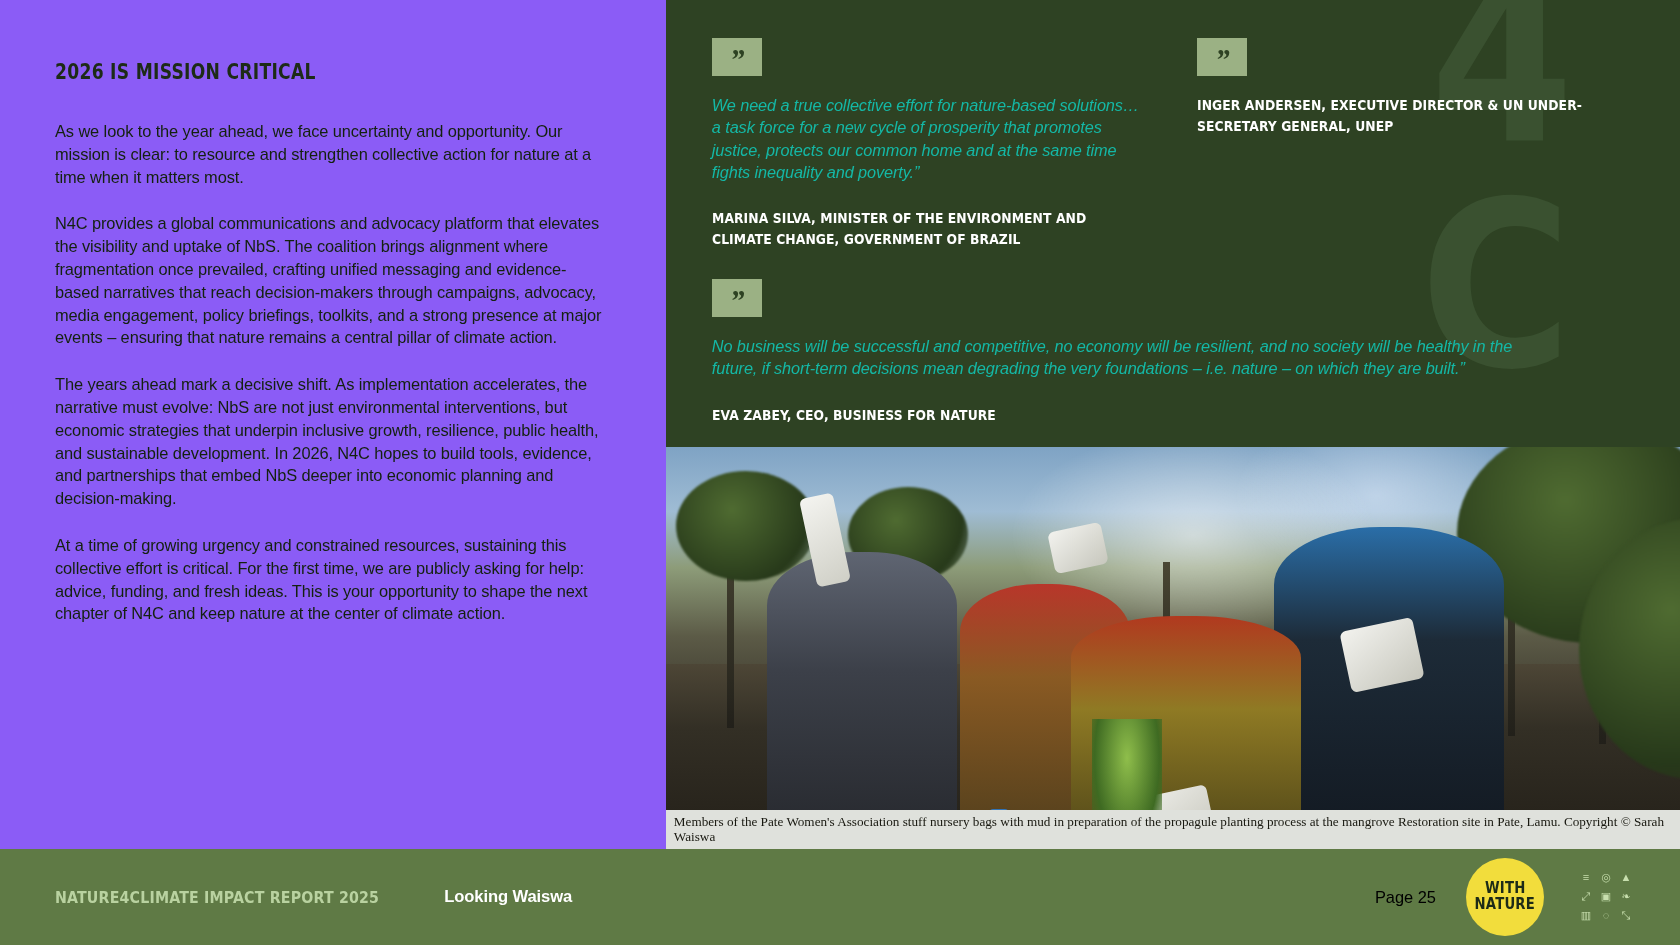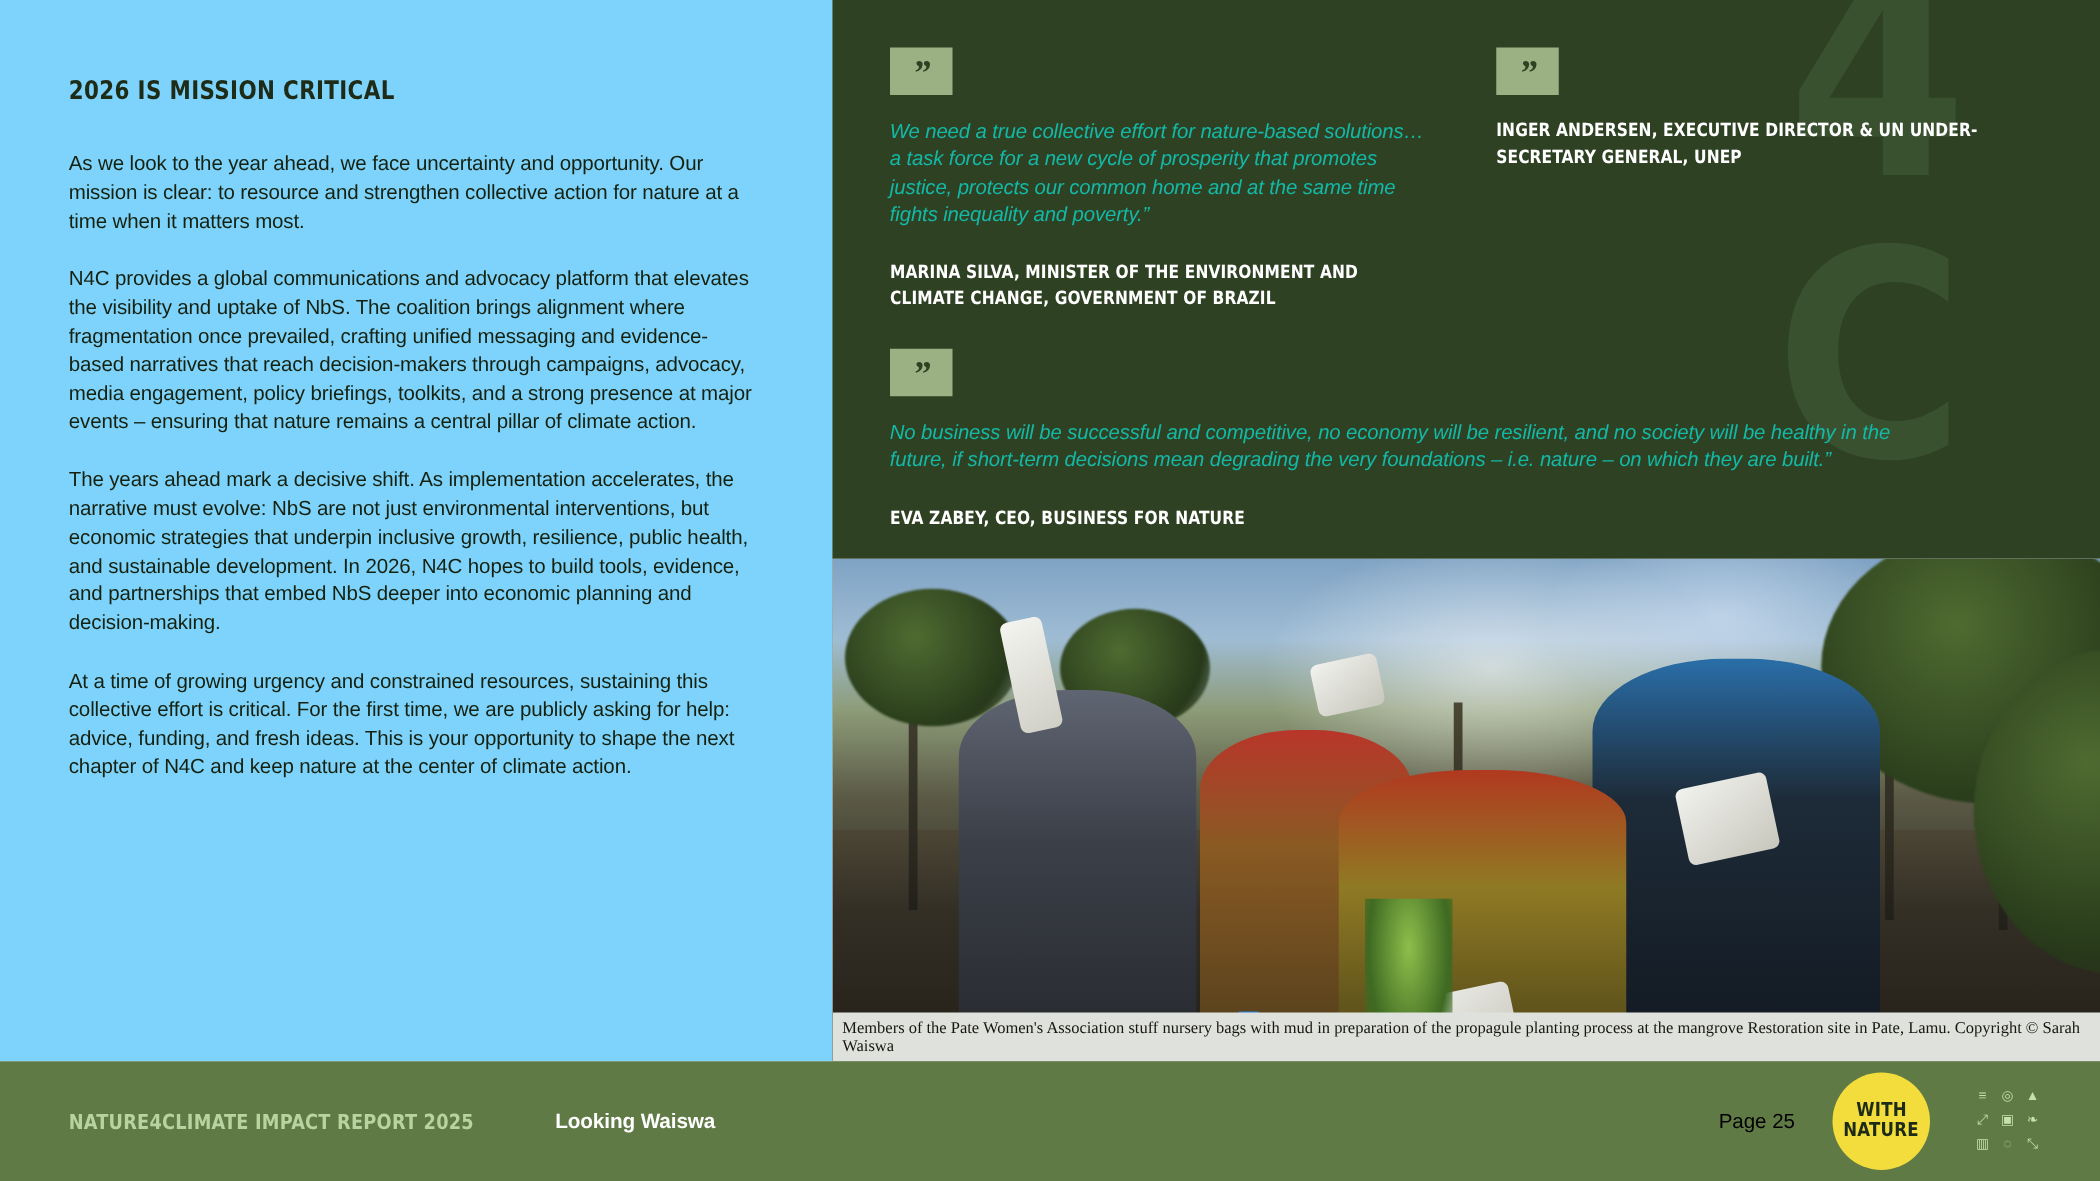--- a/index.html
+++ b/index.html
@@ -18,21 +18,21 @@
   .body-area {
     position: relative;
     flex: 1 1 auto;
     display: flex;
     min-height: 0;
   }
 
   
   .left-col {
     width: 693px;
-    background: #7dd3fc;
+    background: #8b5cf6;
     padding: 60px 58px 0 55px;
     position: relative;
   }
   .left-title {
     font-family: "DejaVu Sans Condensed", "Liberation Sans Narrow", "Liberation Sans", sans-serif;
     font-weight: 700;
     font-size: 20.5px;
     letter-spacing: 0.3px;
     color: #1d2b17;
     text-transform: uppercase;
@@ -128,21 +128,21 @@
     transform-origin: left center;
   }
   .quote-row-2 { margin-top: 30px; position: relative; z-index: 2; }
   .quote-row-2 .quote-col { width: 850px; }
 
   
   .photo-wrap {
     position: relative;
     flex: 1 1 auto;
     min-height: 0;
-    background: #ffffff;
+    background: #22c55e;
     overflow: hidden;
   }
   .photo {
     position: absolute;
     inset: 0;
     background:
       radial-gradient(ellipse 260px 150px at 52% 22%, rgba(255,255,255,0.55), rgba(255,255,255,0) 70%),
       radial-gradient(ellipse 200px 120px at 70% 12%, rgba(230,240,255,0.5), rgba(255,255,255,0) 70%),
       linear-gradient(to bottom, #7fa3c4 0%, #9fbcd4 16%, #8d9c79 30%, #5c5b47 47%, #3a362c 66%, #2a271f 100%);
     overflow: hidden;

